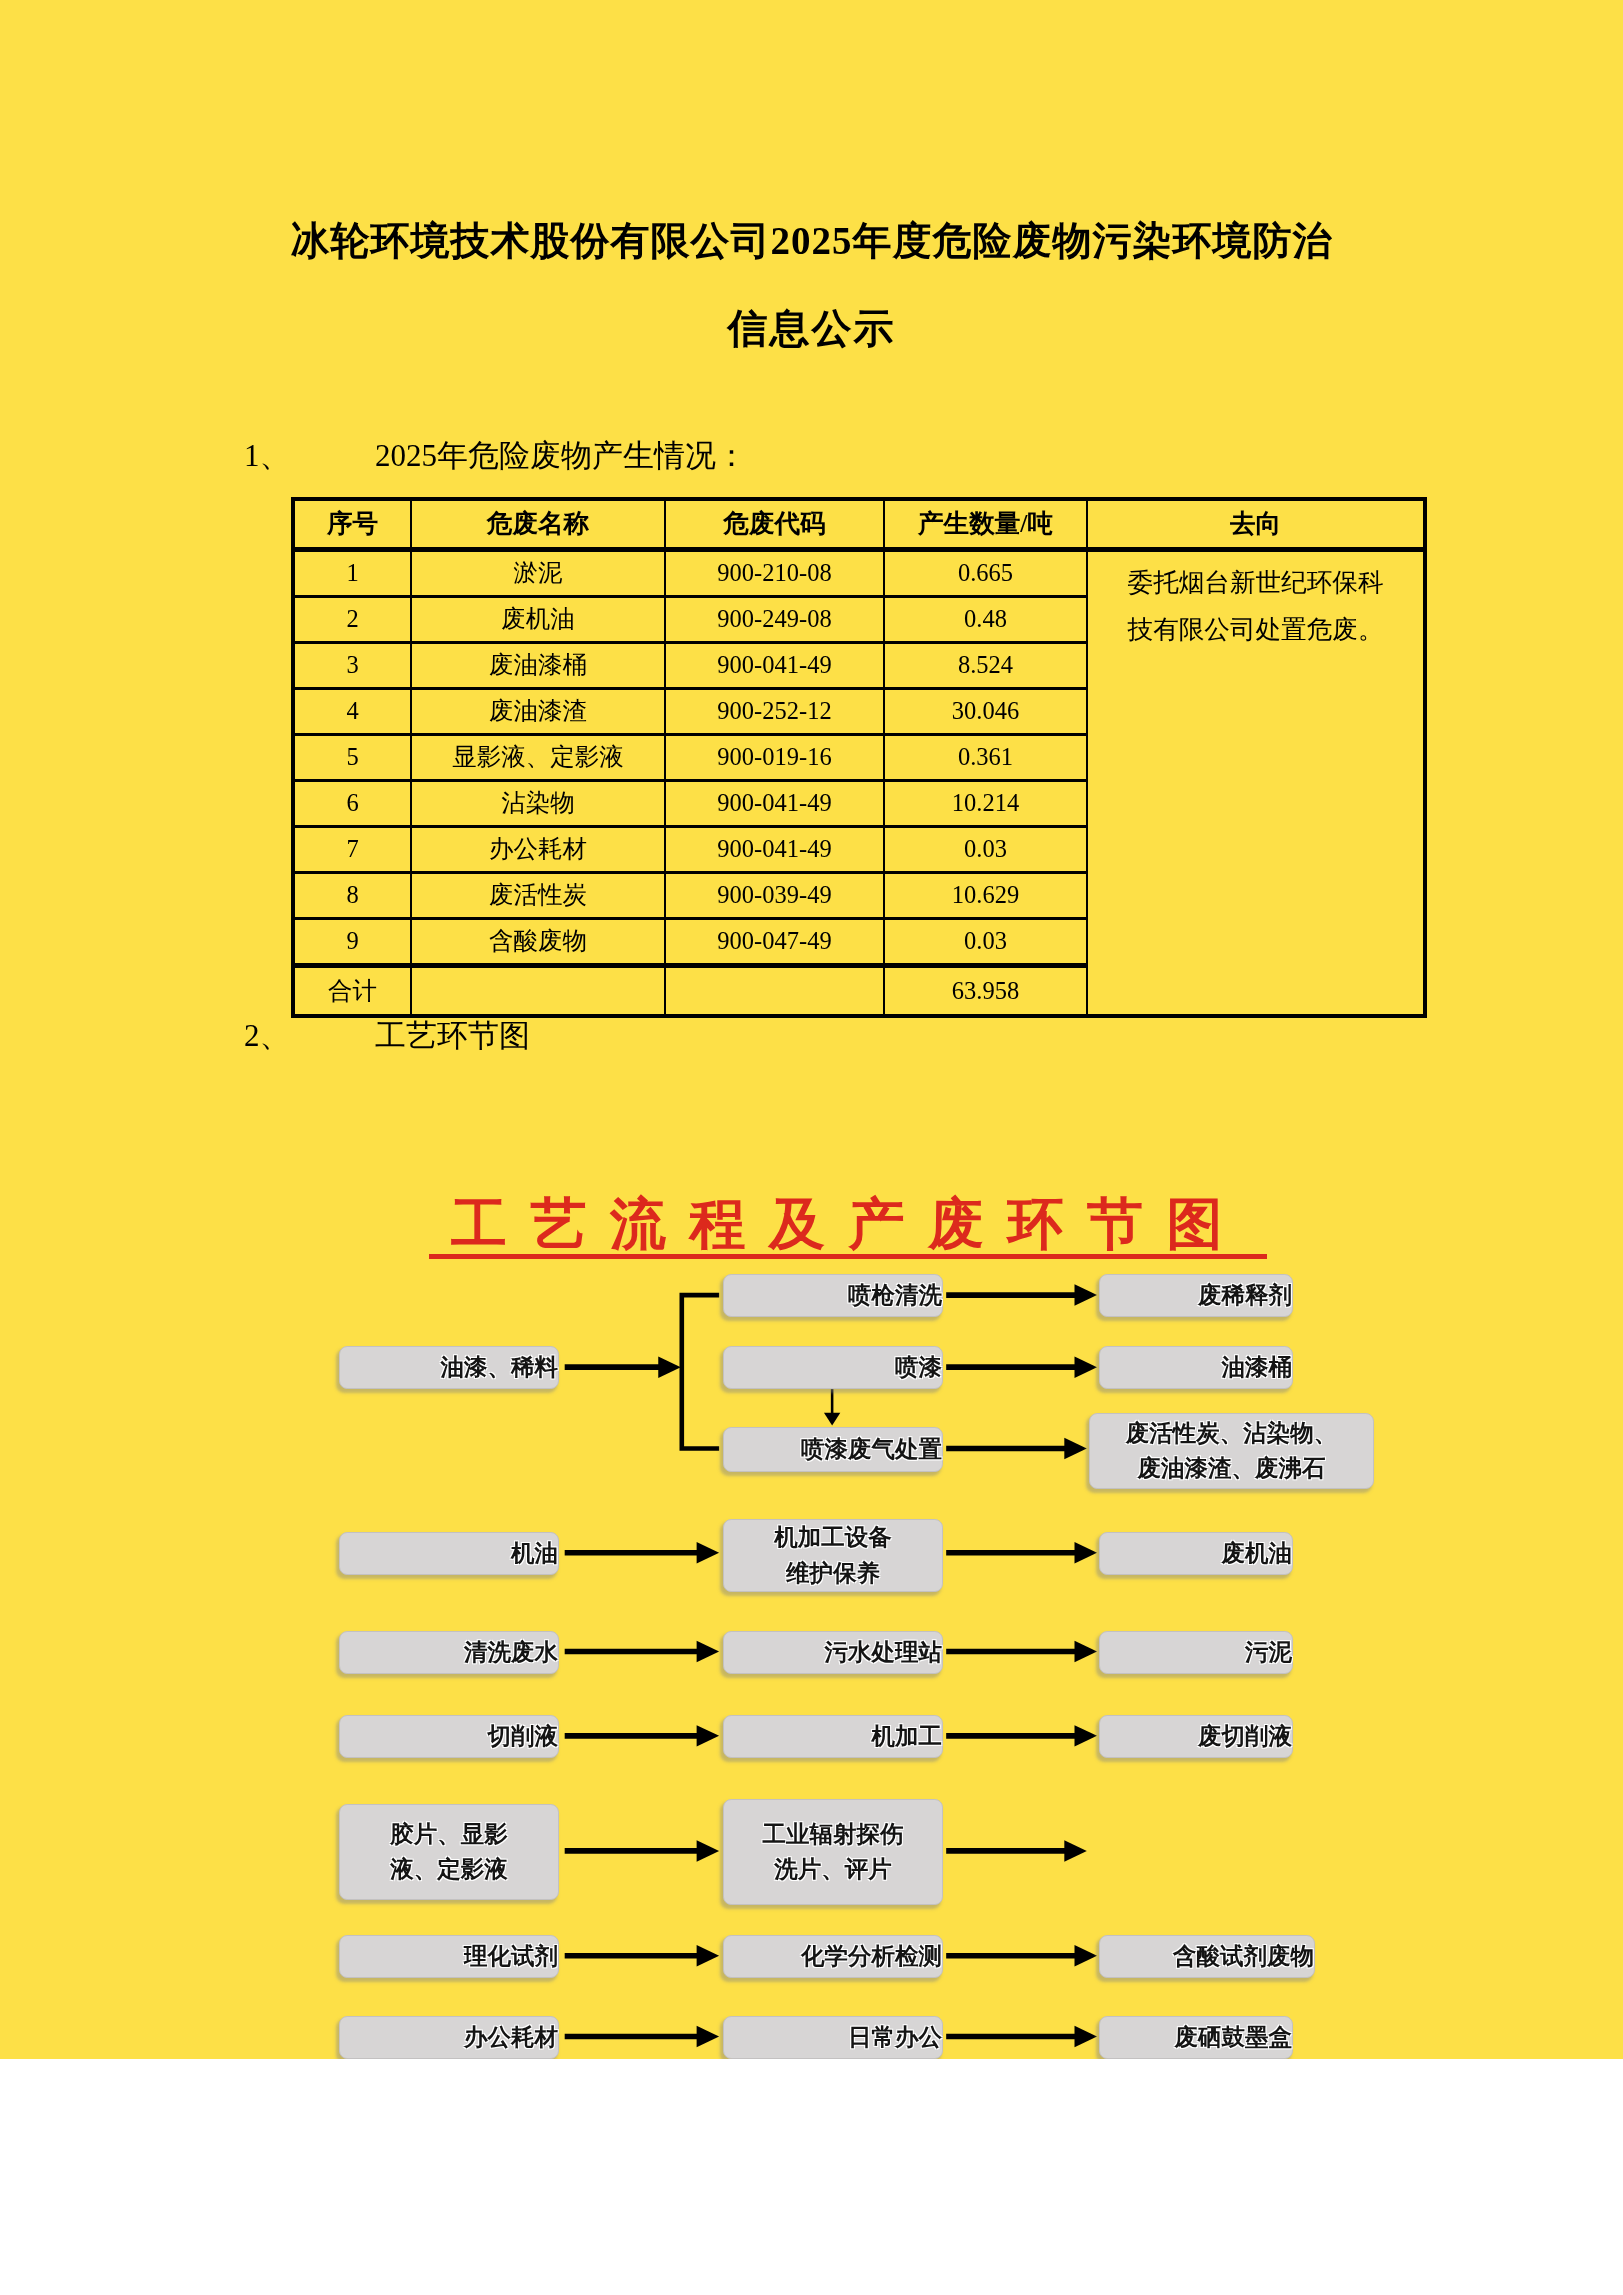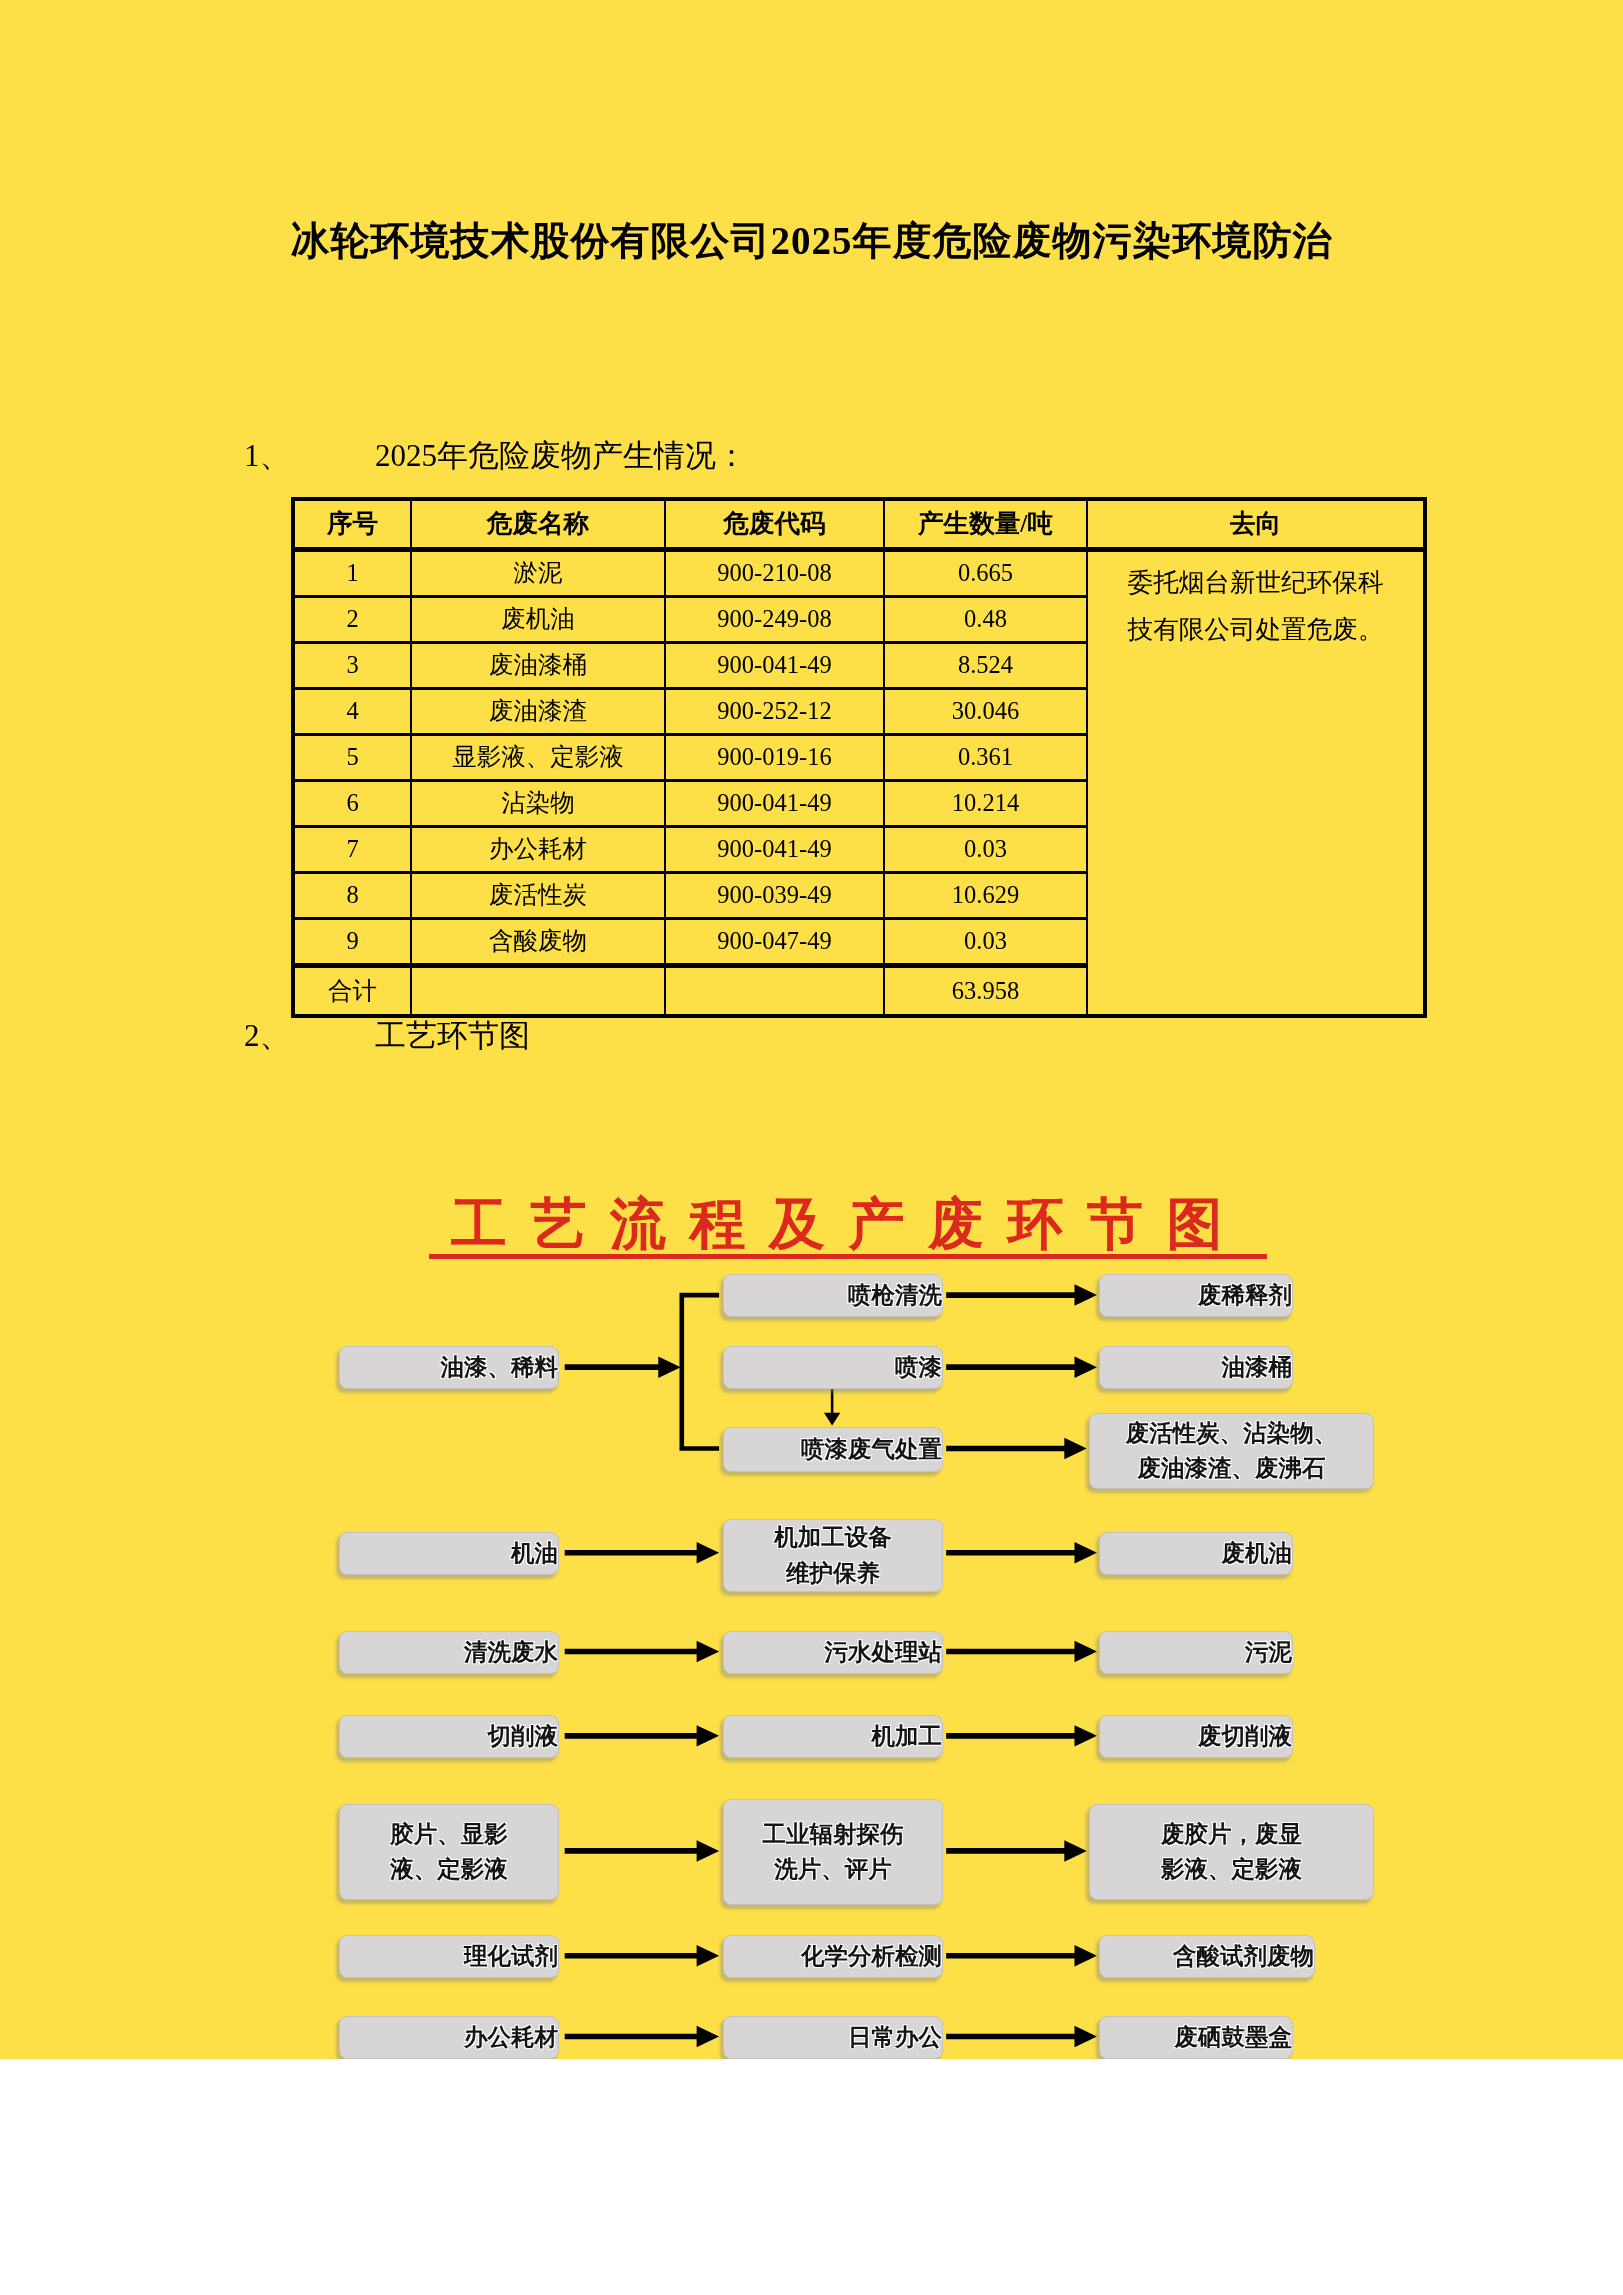--- a/index.html
+++ b/index.html
@@ -46,20 +46,21 @@
   }
   .inner{display:block;margin:0 auto;}
   .w425{width:217px}.w240{width:123px}.w250{width:128px}.w300{width:153px}
 </style>
 </head>
 <body>
 
 <div id="page">
 
   <div id="title-line1" class="doc-title">冰轮环境技术股份有限公司2025年度危险废物污染环境防治</div>
+  <div id="title-line2" class="doc-title">信息公示</div>
 
   <span class="sec-num" style="top:435px">1、</span>
   <span class="sec-text" style="top:435px">2025年危险废物产生情况：</span>
 
   <div id="table-wrap">
     <table>
       <thead>
         <tr id="thead-row">
             <th class="c0">序号</th>
             <th class="c1">危废名称</th>
@@ -232,23 +233,20 @@
     <div class="node" style="left:813px;top:554px;width:192px;height:41px">
         <span>废切削液</span>
       </div>
 
     <div class="node" style="left:53px;top:643px;width:218px;height:94px">
         <span class="inner w250">胶片、显影液、定影液</span>
       </div>
     <div class="node" style="left:437px;top:638px;width:218px;height:104px">
         <span class="inner w300">工业辐射探伤洗片、评片</span>
       </div>
-    <div class="node" style="left:803px;top:643px;width:283px;height:94px">
-        <span class="inner w300">废胶片，废显影液、定影液</span>
-      </div>
 
     <div class="node" style="left:53px;top:774px;width:218px;height:41px">
         <span>理化试剂</span>
       </div>
     <div class="node" style="left:437px;top:774px;width:218px;height:41px">
         <span>化学分析检测</span>
       </div>
     <div class="node" style="left:813px;top:774px;width:214px;height:41px">
         <span>含酸试剂废物</span>
       </div>

